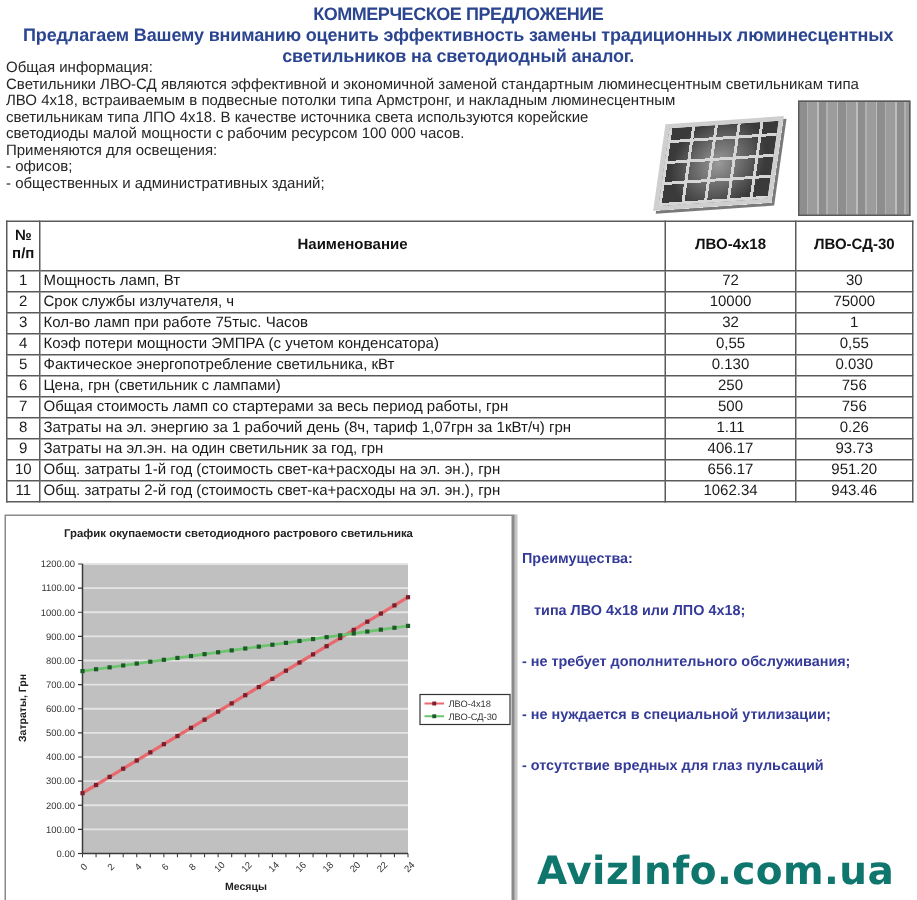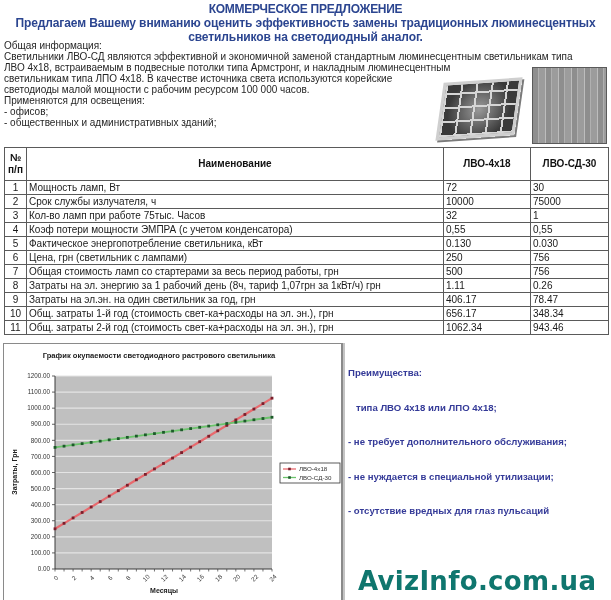--- a/index.html
+++ b/index.html
@@ -25,21 +25,21 @@
   background:
     repeating-linear-gradient(90deg,#8e8e8e 0 5px,#b0b0b0 5px 6px,#9c9c9c 6px 12px,#bdbdbd 12px 13px),
     #999}
 
 table.spec{position:absolute;left:4px;top:147px;width:604px;border-collapse:collapse;table-layout:fixed;font-size:10px;font-family:"Liberation Sans",sans-serif}
 table.spec td,table.spec th{border:1px solid #5a5a5a;white-space:nowrap;overflow:hidden}
 table.spec thead th{height:33px;font-weight:bold;text-align:center;line-height:12px;color:#111}
 table.spec tbody td{height:14px;line-height:12px;padding:0 2px;color:#1a1a1a}
 td.c-num{text-align:center}
 td.c-name{text-align:left}
-td.c-v{text-align:left}
+td.c-v{text-align:center}
 
 .chart-box{position:absolute;left:3px;top:343px;width:339px;height:262px;border:1px solid #8a8a8a;background:#fff}
 .chart-box svg{position:absolute;left:0;top:0}
 .sep{position:absolute;left:342px;top:343px;width:3px;height:257px;background:#c4c4c4;border-left:1px solid #8a8a8a}
 
 .adv{position:absolute;left:348px;top:344px;font-size:9.6px;line-height:11.5px;font-weight:bold;color:#343a98;white-space:pre}
 .adv .ln{height:11.5px}
 .adv .cont{padding-left:8px}
 
 .wm{position:absolute;left:358px;top:566px;font-family:"DejaVu Sans",sans-serif;font-weight:bold;font-size:26px;color:#0f766e;letter-spacing:0.3px;text-shadow:0 0 1px #ffffff}
@@ -150,28 +150,28 @@
         <td class="c-num">8</td>
         <td class="c-name">Затраты на эл. энергию за 1 рабочий день (8ч, тариф 1,07грн за 1кВт/ч) грн</td>
         <td class="c-v">1.11</td>
         <td class="c-v">0.26</td>
       </tr>
 
       <tr>
         <td class="c-num">9</td>
         <td class="c-name">Затраты на эл.эн. на один светильник за год, грн</td>
         <td class="c-v">406.17</td>
-        <td class="c-v">78.47</td>
+        <td class="c-v">93.73</td>
       </tr>
 
       <tr>
         <td class="c-num">10</td>
         <td class="c-name">Общ. затраты 1-й год (стоимость свет-ка+расходы на эл. эн.), грн</td>
         <td class="c-v">656.17</td>
-        <td class="c-v">348.34</td>
+        <td class="c-v">951.20</td>
       </tr>
 
       <tr>
         <td class="c-num">11</td>
         <td class="c-name">Общ. затраты 2-й год (стоимость свет-ка+расходы на эл. эн.), грн</td>
         <td class="c-v">1062.34</td>
         <td class="c-v">943.46</td>
       </tr>
 
   </tbody>

